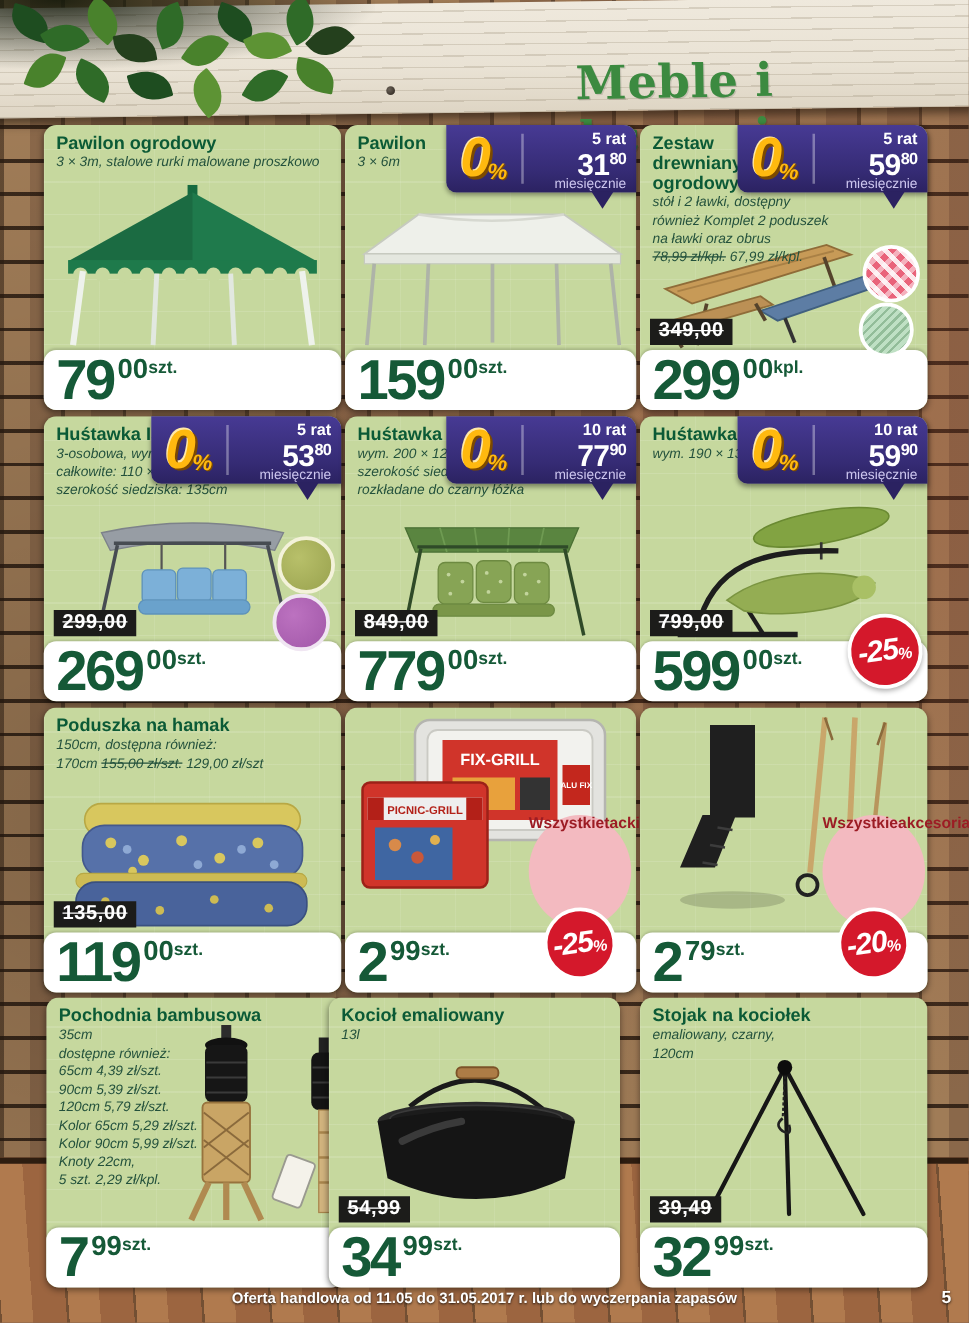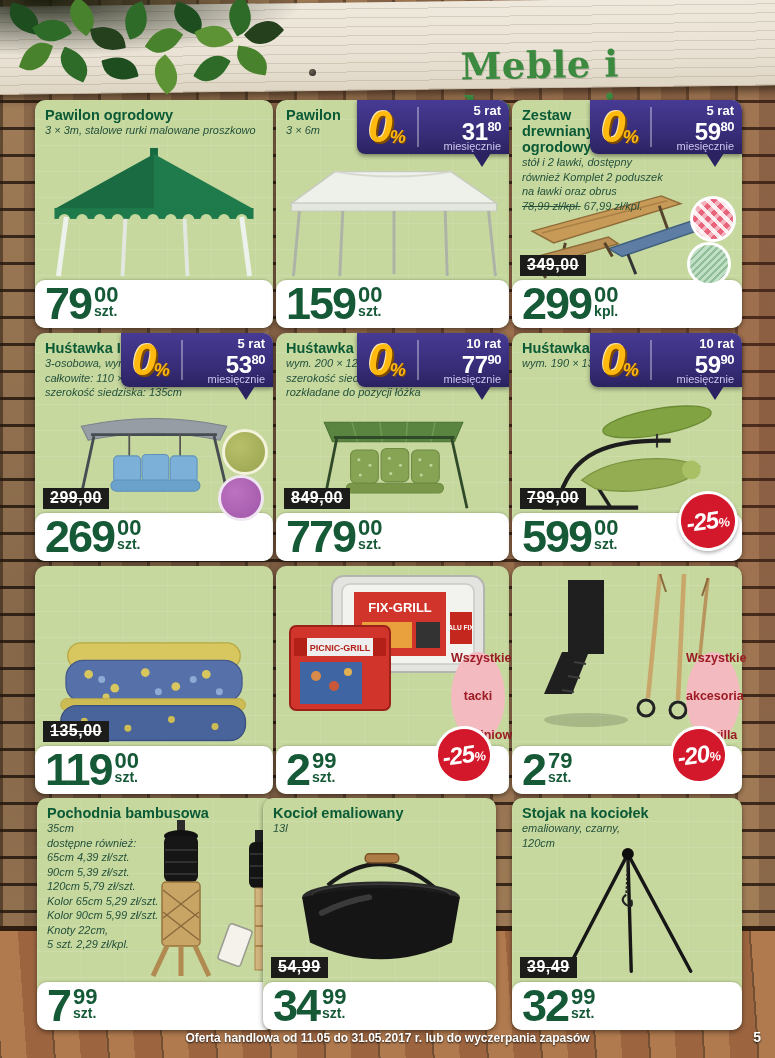--- a/index.html
+++ b/index.html
@@ -63,21 +63,21 @@
   .pname{margin:0;font-size:14.5px;font-weight:700;color:#0b5a36;line-height:16px;}
   .pdesc{margin:1px 0 0;font-size:11px;color:#23513c;line-height:13.5px;font-style:italic;}
   .strike{text-decoration:line-through;}
 
   .psvg{position:absolute;z-index:1;}
 
   .pricebar{position:absolute;left:0;right:0;bottom:0;height:48px;background:#fff;
     border-radius:10px;box-shadow:0 -1px 2px rgba(0,0,0,.15);z-index:3;}
   .price{display:flex;align-items:flex-start;padding:3px 0 0 10px;color:#155937;}
   .pint{font-size:45px;font-weight:800;line-height:42px;letter-spacing:-2px;}
-  .pfrac{display:flex;flex-direction:column;margin-left:3px;padding-top:3px;}
+  .pfrac{display:flex;flex-direction:row;margin-left:3px;padding-top:3px;}
   .pdec{font-size:22px;font-weight:800;line-height:18px;}
   .punit{font-size:14px;font-weight:700;line-height:14px;}
   .oldtag{position:absolute;left:8px;bottom:52px;background:#1c1c1a;color:#fff;
     font-size:16px;font-weight:700;padding:1px 7px 2px;letter-spacing:.5px;
     text-decoration:line-through;z-index:4;}
 
   
   .ratbadge{position:absolute;top:0;right:0;width:152px;height:54px;z-index:5;
     display:flex;border-radius:0 10px 0 8px;
     background:linear-gradient(180deg,#473a94 0%,#352b74 70%,#2b2261 100%);
@@ -98,22 +98,22 @@
 
   
   .disccircle{position:absolute;width:60px;height:60px;border-radius:50%;
     background:#d4182b;border:3px solid #fff;box-sizing:border-box;color:#fff;
     display:flex;align-items:center;justify-content:center;font-weight:800;
     font-style:italic;transform:rotate(-8deg);z-index:5;box-shadow:0 2px 4px rgba(0,0,0,.3);}
   .dmain{font-size:24px;letter-spacing:-1px;}
   .dpct{font-size:13px;margin-top:7px;}
   .pinkwrap{position:absolute;width:82px;z-index:5;}
   .pinkblob{height:90px;border-radius:50%;background:#f3bac0;color:#9c1c24;
-    display:flex;flex-direction:column;justify-content:space-between;text-align:center;
-    font-weight:700;font-size:12.5px;line-height:13.5px;margin-left:28px;}
+    display:flex;flex-direction:row;justify-content:flex-start;text-align:center;
+    font-weight:700;font-size:12.5px;line-height:13.5px;}
   .pinkdisc{margin:-16px auto 0;width:58px;height:58px;border-radius:50%;
     background:#d4182b;border:3px solid #fff;box-sizing:border-box;color:#fff;
     display:flex;align-items:center;justify-content:center;font-weight:800;
     font-style:italic;transform:rotate(-8deg);}
 
   
   .sw{position:absolute;border-radius:50%;z-index:4;box-sizing:border-box;}
   .sw-pinkcheck{width:46px;height:46px;border:3px solid #fff;background:#e9637a;
     background-image:repeating-linear-gradient(45deg, rgba(255,255,255,.85) 0 4px, rgba(0,0,0,0) 4px 9px),
                      repeating-linear-gradient(135deg, rgba(255,255,255,.5) 0 4px, rgba(0,0,0,0) 4px 9px);}
@@ -322,21 +322,21 @@
           </span>
       </div>
     </div>
   </section>
 
   <section class="tile t4">
     <div class="thead">
       <h3 class="pname">Huśtawka Sorentino</h3>
       <p class="pdesc">wym. 200 × 120 × 164cm</p>
       <p class="pdesc">szerokość siedziska: 160cm</p>
-      <p class="pdesc">rozkładane do pozycji łóżka</p>
+      <p class="pdesc">rozkładane do czarny łóżka</p>
     </div>
     <div class="ratbadge">
       <div class="zwrap">
           <span class="z0">0</span>
           <span class="zpct">%</span>
         </div>
       <div class="rsep"></div>
       <div class="rcol">
         <div class="rcount">10 rat</div>
         <div class="ramt"><span>77</span><sup>90</sup></div>
@@ -414,20 +414,25 @@
         <span class="pint">599</span>
         <span class="pfrac">
             <span class="pdec">00</span>
             <span class="punit">szt.</span>
           </span>
       </div>
     </div>
   </section>
 
   <section class="tile t6">
+    <div class="thead">
+      <h3 class="pname">Poduszka na hamak</h3>
+      <p class="pdesc">150cm, dostępna również:</p>
+      <p class="pdesc"><span>170cm </span><span class="strike">155,00 zł/szt.</span><span> 129,00 zł/szt</span></p>
+    </div>
     <svg class="psvg" viewBox="0 0 230 140" style="left:0;top:56px;width:238px;height:122px;">
       <rect x="16" y="24" width="198" height="30" rx="15" fill="#d8c75e" stroke="#b8a844" stroke-width="1.5"></rect>
       <rect x="14" y="44" width="202" height="48" rx="20" fill="#5671a9" stroke="#44598c" stroke-width="1.5"></rect>
       <circle cx="40" cy="60" r="5" fill="#d8c75e"></circle>
         <circle cx="70" cy="76" r="5" fill="#d8c75e"></circle>
       <circle cx="105" cy="58" r="5" fill="#d8c75e"></circle>
         <circle cx="140" cy="74" r="5" fill="#d8c75e"></circle>
       <circle cx="175" cy="60" r="5" fill="#d8c75e"></circle>
         <circle cx="60" cy="86" r="4" fill="#d8c75e"></circle>
       <circle cx="55" cy="66" r="4" fill="#8ea9d4"></circle>

